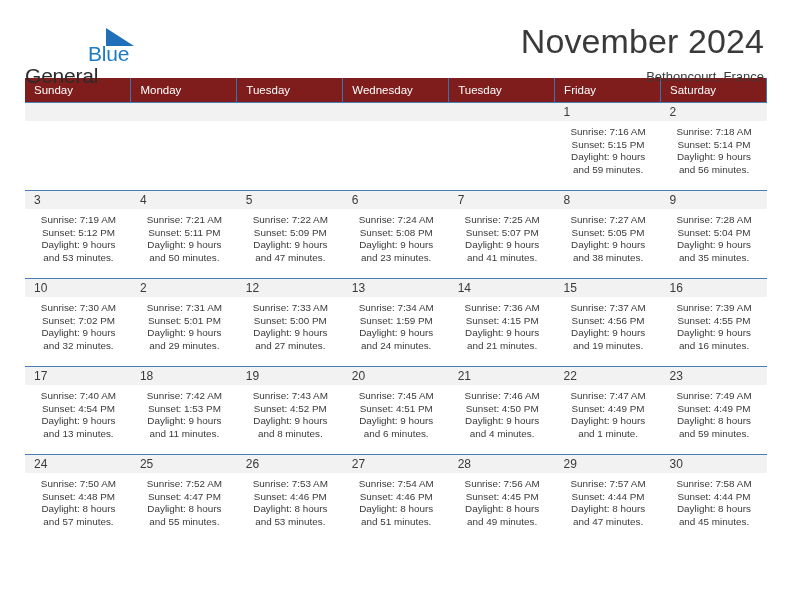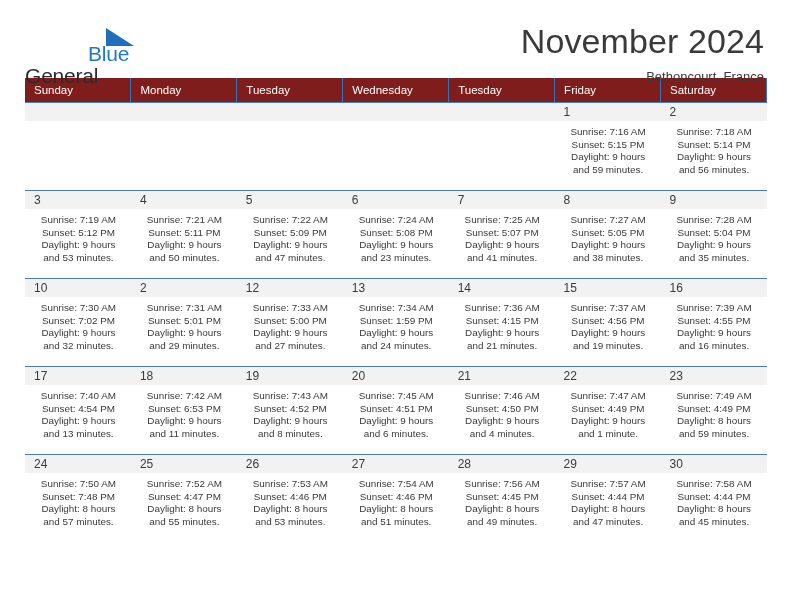--- a/index.html
+++ b/index.html
@@ -377,21 +377,21 @@
                 <div>Daylight: 9 hours</div>
                 <div>and 13 minutes.</div>
               </div>
             </div>
           </td>
           <td>
             <div class="daycell">
               <div class="daynum-band">18</div>
               <div class="dayinfo">
                 <div>Sunrise: 7:42 AM</div>
-                <div>Sunset: 6:53 PM</div>
+                <div>Sunset: 1:53 PM</div>
                 <div>Daylight: 9 hours</div>
                 <div>and 11 minutes.</div>
               </div>
             </div>
           </td>
           <td>
             <div class="daycell">
               <div class="daynum-band">19</div>
               <div class="dayinfo">
                 <div>Sunrise: 7:43 AM</div>
@@ -445,21 +445,21 @@
               </div>
             </div>
           </td>
         </tr>
         <tr>
           <td>
             <div class="daycell">
               <div class="daynum-band">24</div>
               <div class="dayinfo">
                 <div>Sunrise: 7:50 AM</div>
-                <div>Sunset: 7:48 PM</div>
+                <div>Sunset: 4:48 PM</div>
                 <div>Daylight: 8 hours</div>
                 <div>and 57 minutes.</div>
               </div>
             </div>
           </td>
           <td>
             <div class="daycell">
               <div class="daynum-band">25</div>
               <div class="dayinfo">
                 <div>Sunrise: 7:52 AM</div>

